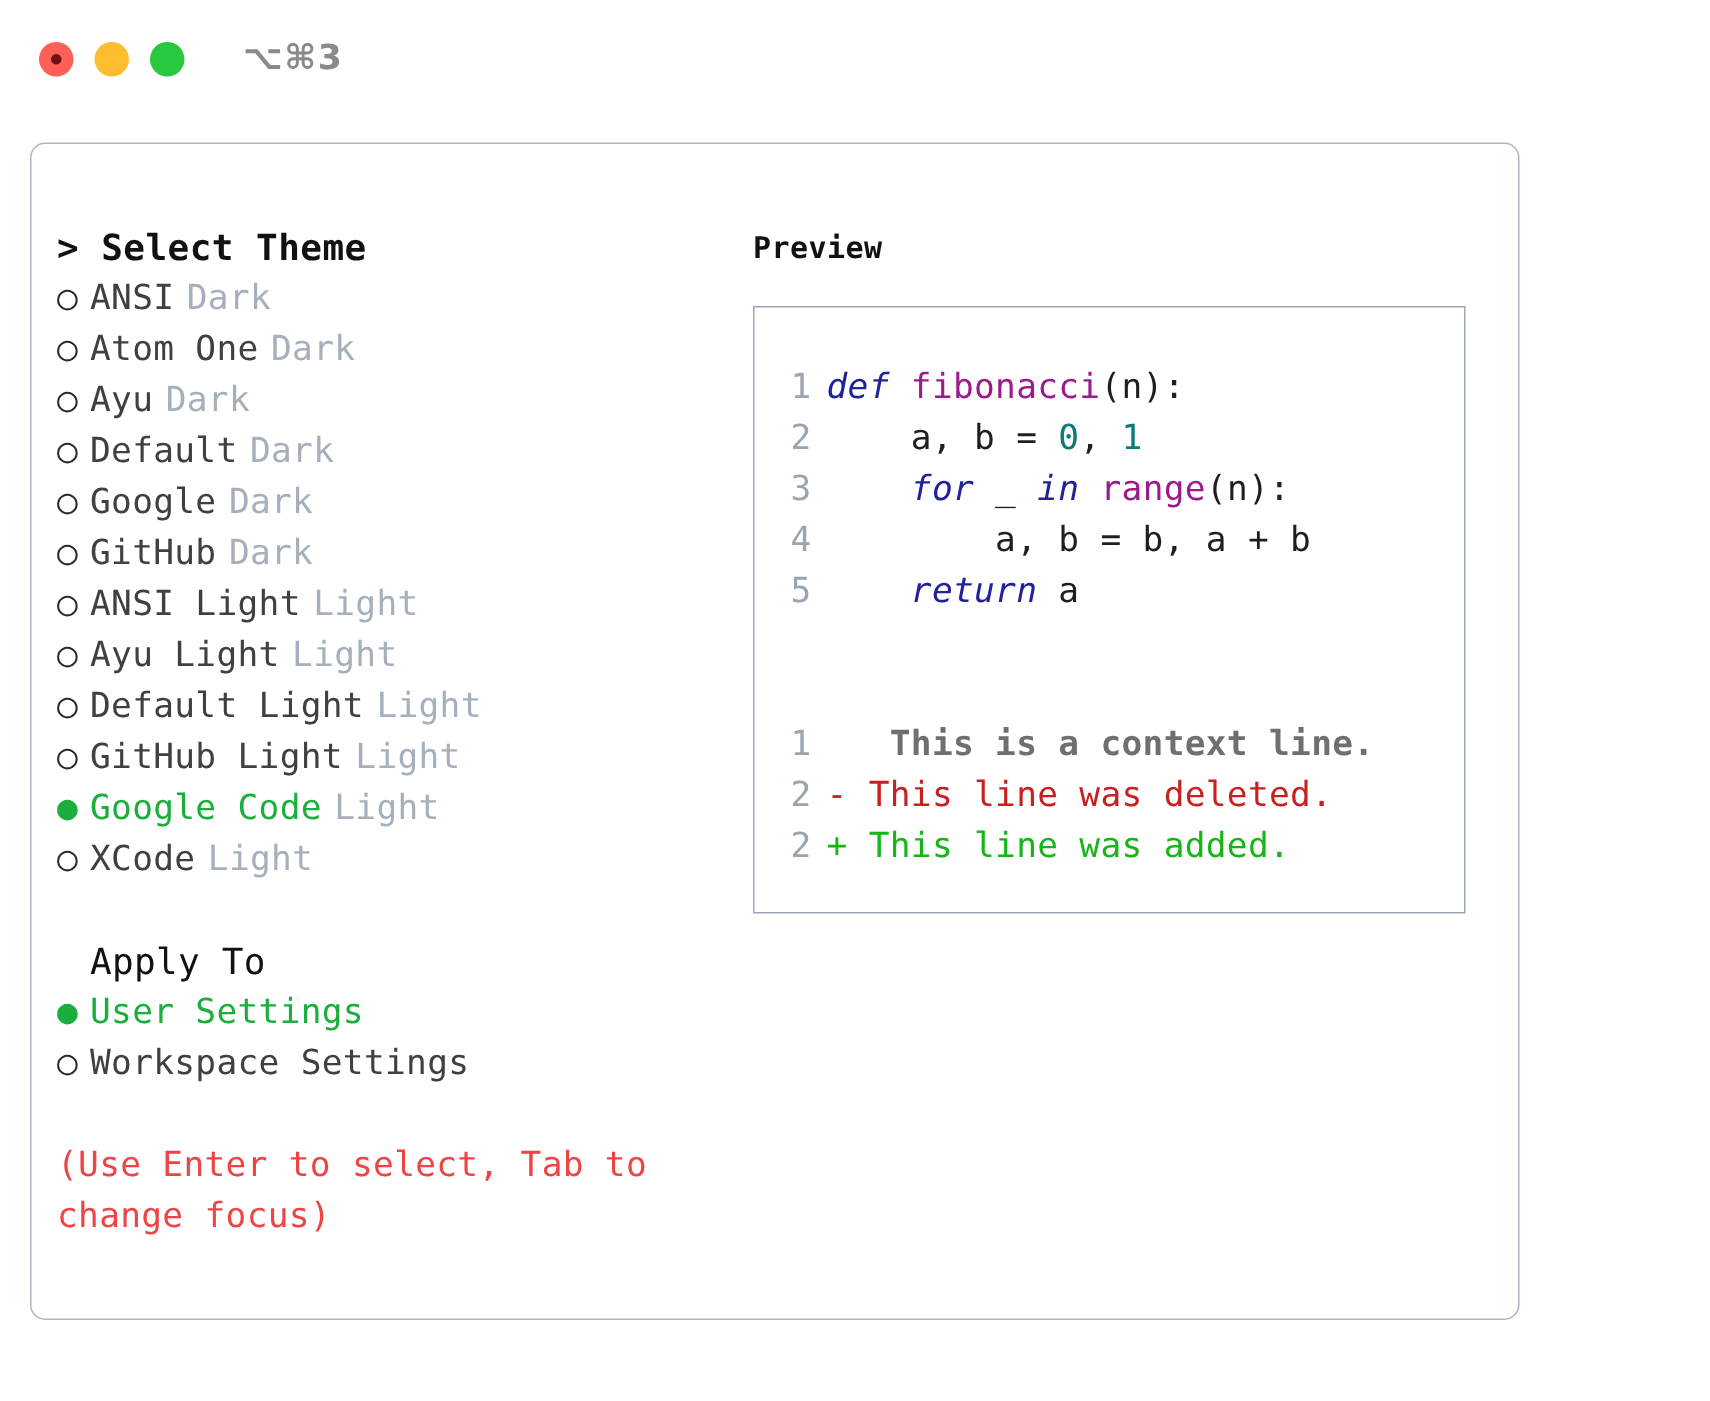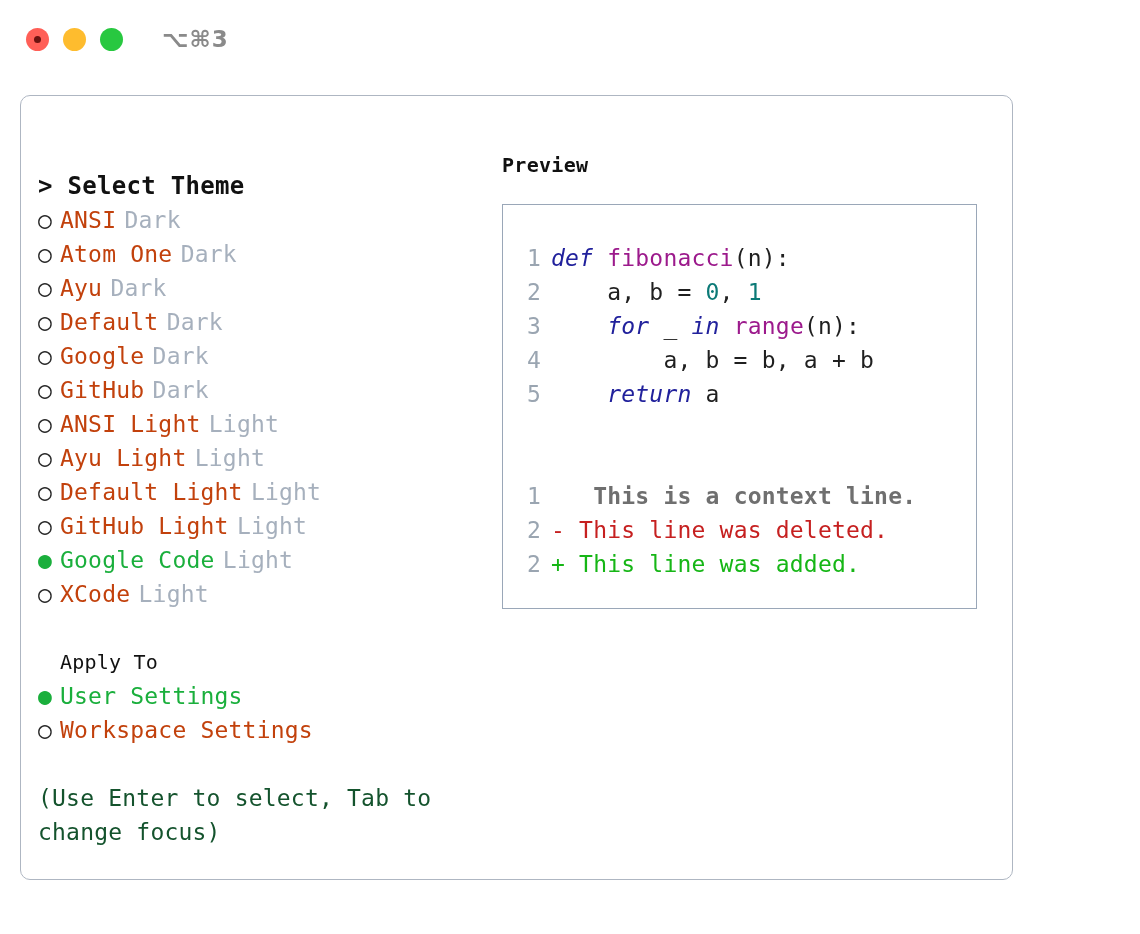--- a/index.html
+++ b/index.html
@@ -77,21 +77,20 @@
     left: 0; top: 0;
     width: 100%; height: 100%;
   }
 
   
   .left {
     position: absolute;
     left: 17px;
     top: 52px;
     width: 450px;
-    margin-top: 21px;
   }
   .list-header {
     font-size: 24px;
     font-weight: 700;
     color: #111111;
     line-height: 34px;
     white-space: pre;
     letter-spacing: 0.3px;
   }
   .opt-row {
@@ -104,38 +103,38 @@
   }
   .bullet {
     display: inline-block;
     width: 22px;
     flex: 0 0 22px;
     font-size: 23px;
     color: #2b2b2b;
     line-height: 34px;
   }
   .bullet.sel { color: #1aaf3c; }
-  .opt-label { color: #c2410c; }
+  .opt-label { color: #404040; }
   .opt-row.selected .opt-label { color: #1aaf3c; }
   .opt-badge { color: #a6b0bd; margin-left: 0.6ch; }
 
   .section-gap { height: 34px; }
   .section-title {
-    font-size: 20px;
+    font-size: 24px;
     color: #111111;
     line-height: 34px;
     padding-left: 22px;
     white-space: pre;
     letter-spacing: 0.2px;
   }
   .hint {
     margin-top: 34px;
     font-size: 23px;
     line-height: 34px;
-    color: #14532d;
+    color: #ef4444;
     width: 420px;
     letter-spacing: 0.2px;
   }
 
   
   .right {
     position: absolute;
     left: 481px;
     top: 52px;
     width: 490px;

